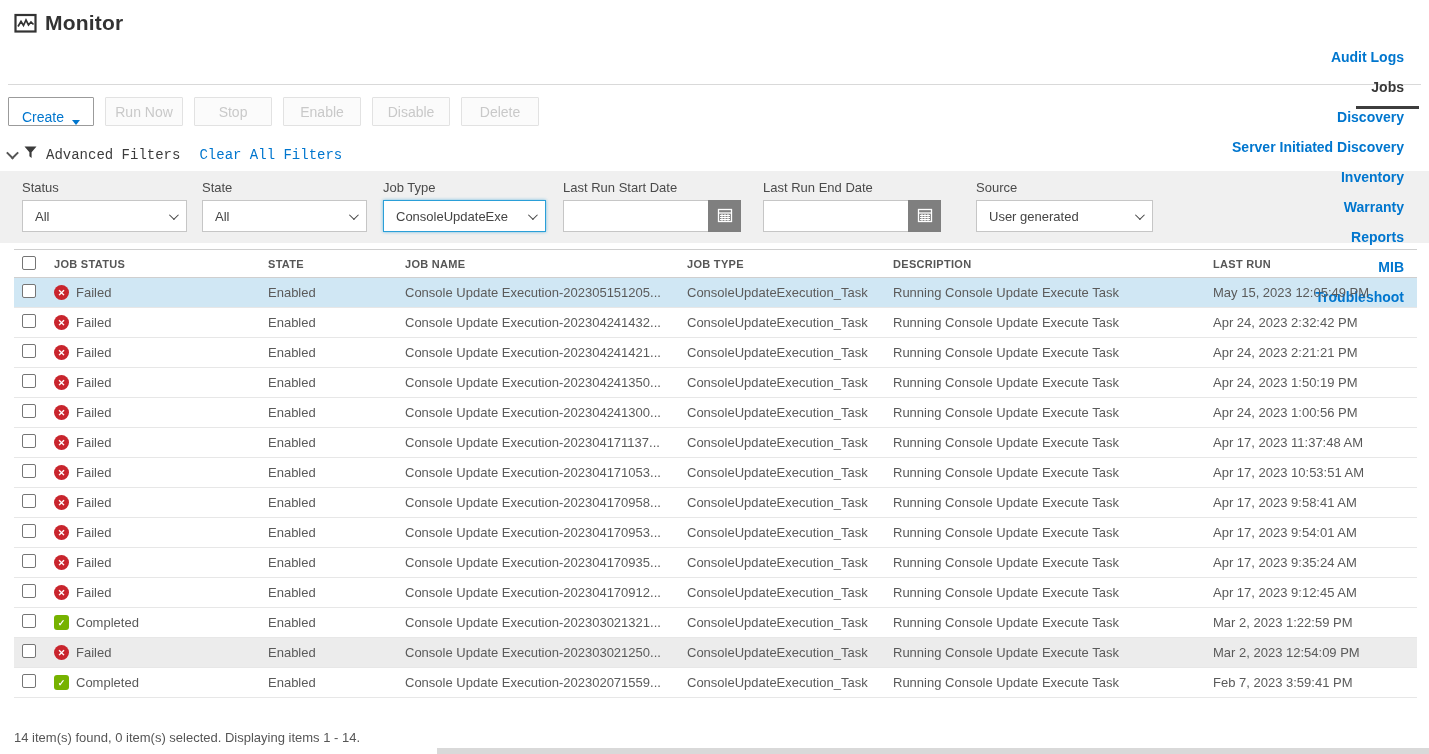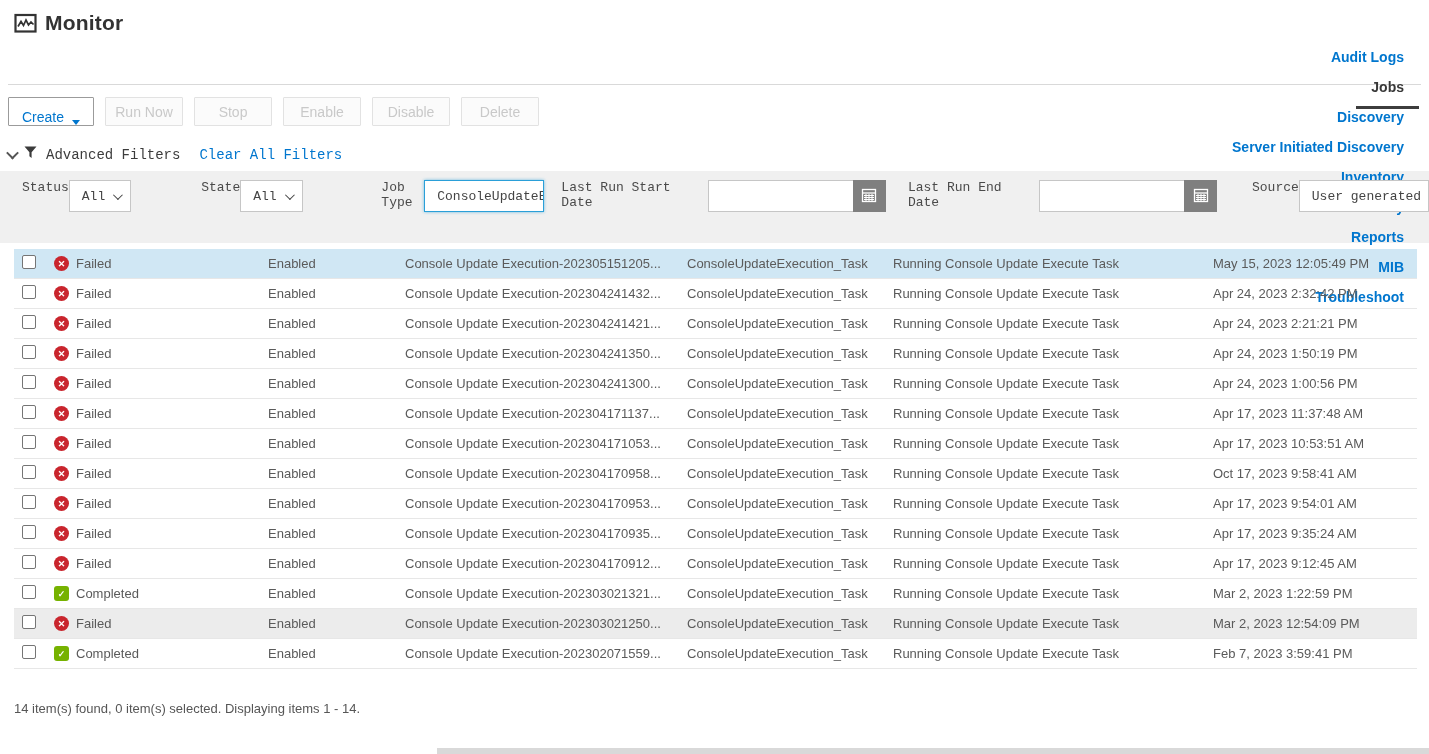--- a/index.html
+++ b/index.html
@@ -30,21 +30,21 @@
   
   .filter-toggle { display:flex; align-items:center; margin:20px 0 0 8px; height:17px; gap:7px;font-family:Liberation Mono, monospace; }
   .chev { width:9px; height:9px; border-right:2px solid #555; border-bottom:2px solid #555;
     transform:rotate(45deg) translate(-1px,-1px); display:inline-block; }
   .adv-label { font-size:14px; color:#3c3c3c; margin-left:2px; }
   .clear-link { font-size:14px; color:#0076ce; margin-left:12px; cursor:pointer; text-decoration:none; }
 
   
   .filter-panel { background:#f0f0f0; margin-top:8px; width:1429px; height:72px;
     display:flex; padding:9px 0 0 22px; }
-  .fgroup { display:flex; flex-direction:row;font-family:Liberation Mono, monospace; }
+  .fgroup { display:flex; flex-direction:column; }
   .flabel { font-size:13px; color:#4a4a4a; margin-bottom:5px; }
   .fselect { background:#fff; border:1px solid #c6c6c6; height:32px; display:flex;
     align-items:center; padding:0 10px 0 12px; font-size:13px; color:#444; cursor:pointer;
     justify-content:space-between; white-space:nowrap; overflow:hidden; }
   .fselect.focused { border:1px solid #2a9fd8; box-shadow:0 0 3px rgba(42,159,216,.65); }
   .sel-caret { width:7px; height:7px; border-right:1.6px solid #444; border-bottom:1.6px solid #444;
     transform:rotate(45deg) translateY(-2px); flex:none; margin-left:8px; }
   .dategroup { display:flex; }
   .dinput { width:145px; height:32px; border:1px solid #c6c6c6; border-right:none;
     font-size:13px; padding:0 8px; font-family:inherit; background:#fff; }
@@ -195,20 +195,31 @@
   <div class="fgroup w-source">
     <span class="flabel">Source</span>
     <div class="fselect">
       <span>User generated</span>
       <span class="sel-caret"></span>
     </div>
   </div>
 </div>
 
 <div class="grid">
+  <div class="grid-head">
+    <div class="hcell col-check">
+      <span class="checkbox"></span>
+    </div>
+    <div class="hcell col-status">JOB STATUS</div>
+    <div class="hcell col-state">STATE</div>
+    <div class="hcell col-name">JOB NAME</div>
+    <div class="hcell col-type">JOB TYPE</div>
+    <div class="hcell col-desc">DESCRIPTION</div>
+    <div class="hcell col-lastrun">LAST RUN</div>
+  </div>
   <div id="rows">
       <div class="grid-row row-selected">
         <div class="cell col-check"><span class="checkbox"></span></div>
         <div class="cell col-status">
           <span class="status-icon circle" style="background: rgb(201, 37, 45);">✕</span>
           <span class="status-label">Failed</span>
         </div>
         <div class="cell col-state">Enabled</div>
         <div class="cell col-name">Console Update Execution-202305151205...</div>
         <div class="cell col-type">ConsoleUpdateExecution_Task</div>
@@ -290,21 +301,21 @@
       <div class="grid-row">
         <div class="cell col-check"><span class="checkbox"></span></div>
         <div class="cell col-status">
           <span class="status-icon circle" style="background: rgb(201, 37, 45);">✕</span>
           <span class="status-label">Failed</span>
         </div>
         <div class="cell col-state">Enabled</div>
         <div class="cell col-name">Console Update Execution-202304170958...</div>
         <div class="cell col-type">ConsoleUpdateExecution_Task</div>
         <div class="cell col-desc">Running Console Update Execute Task</div>
-        <div class="cell col-lastrun">Oct 17, 2023 9:58:41 AM</div>
+        <div class="cell col-lastrun">Apr 17, 2023 9:58:41 AM</div>
       </div>
       <div class="grid-row">
         <div class="cell col-check"><span class="checkbox"></span></div>
         <div class="cell col-status">
           <span class="status-icon circle" style="background: rgb(201, 37, 45);">✕</span>
           <span class="status-label">Failed</span>
         </div>
         <div class="cell col-state">Enabled</div>
         <div class="cell col-name">Console Update Execution-202304170953...</div>
         <div class="cell col-type">ConsoleUpdateExecution_Task</div>

